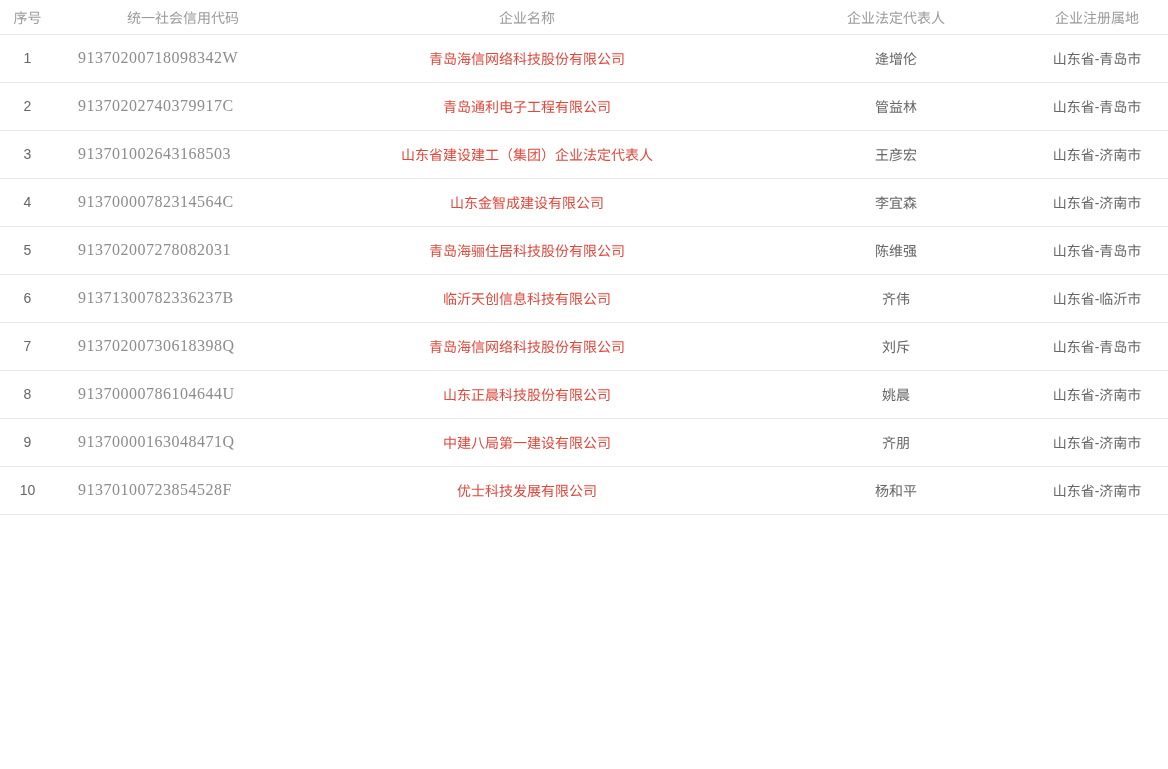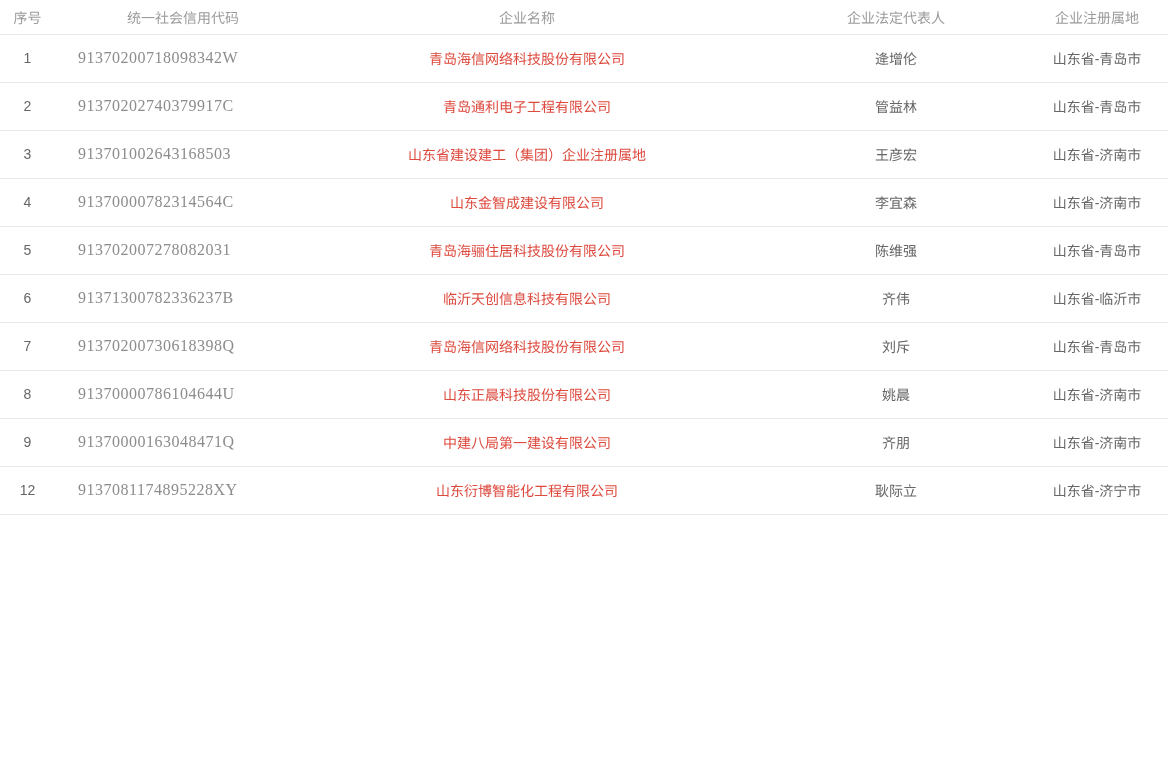--- a/index.html
+++ b/index.html
@@ -91,21 +91,21 @@
       <tr>
         <td class="cell-index">2</td>
         <td class="cell-code">91370202740379917C</td>
         <td class="cell-name"><a>青岛通利电子工程有限公司</a></td>
         <td class="cell-rep">管益林</td>
         <td class="cell-loc">山东省-青岛市</td>
       </tr>
       <tr>
         <td class="cell-index">3</td>
         <td class="cell-code">913701002643168503</td>
-        <td class="cell-name"><a>山东省建设建工（集团）企业注册属地</a></td>
+        <td class="cell-name"><a>山东省建设建工（集团）企业法定代表人</a></td>
         <td class="cell-rep">王彦宏</td>
         <td class="cell-loc">山东省-济南市</td>
       </tr>
       <tr>
         <td class="cell-index">4</td>
         <td class="cell-code">91370000782314564C</td>
         <td class="cell-name"><a>山东金智成建设有限公司</a></td>
         <td class="cell-rep">李宜森</td>
         <td class="cell-loc">山东省-济南市</td>
       </tr>
@@ -138,20 +138,20 @@
         <td class="cell-loc">山东省-济南市</td>
       </tr>
       <tr>
         <td class="cell-index">9</td>
         <td class="cell-code">91370000163048471Q</td>
         <td class="cell-name"><a>中建八局第一建设有限公司</a></td>
         <td class="cell-rep">齐朋</td>
         <td class="cell-loc">山东省-济南市</td>
       </tr>
       <tr>
-        <td class="cell-index">12</td>
-        <td class="cell-code">9137081174895228XY</td>
-        <td class="cell-name"><a>山东衍博智能化工程有限公司</a></td>
-        <td class="cell-rep">耿际立</td>
-        <td class="cell-loc">山东省-济宁市</td>
+        <td class="cell-index">10</td>
+        <td class="cell-code">91370100723854528F</td>
+        <td class="cell-name"><a>优士科技发展有限公司</a></td>
+        <td class="cell-rep">杨和平</td>
+        <td class="cell-loc">山东省-济南市</td>
       </tr>
     </tbody>
 </table>
 
 </body></html>

